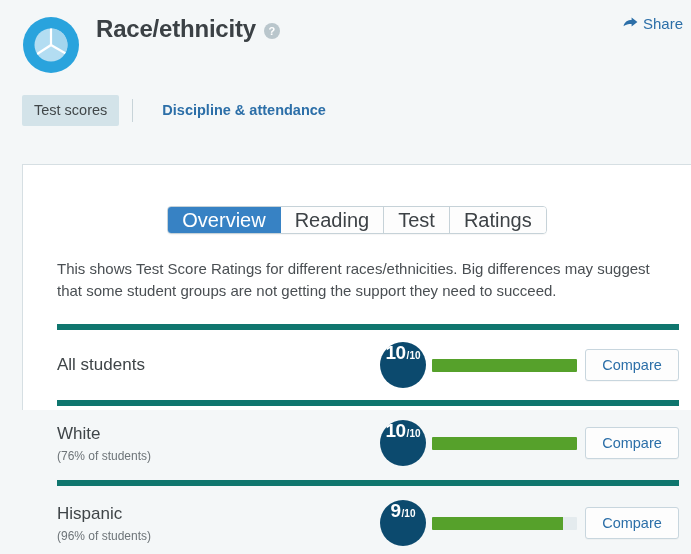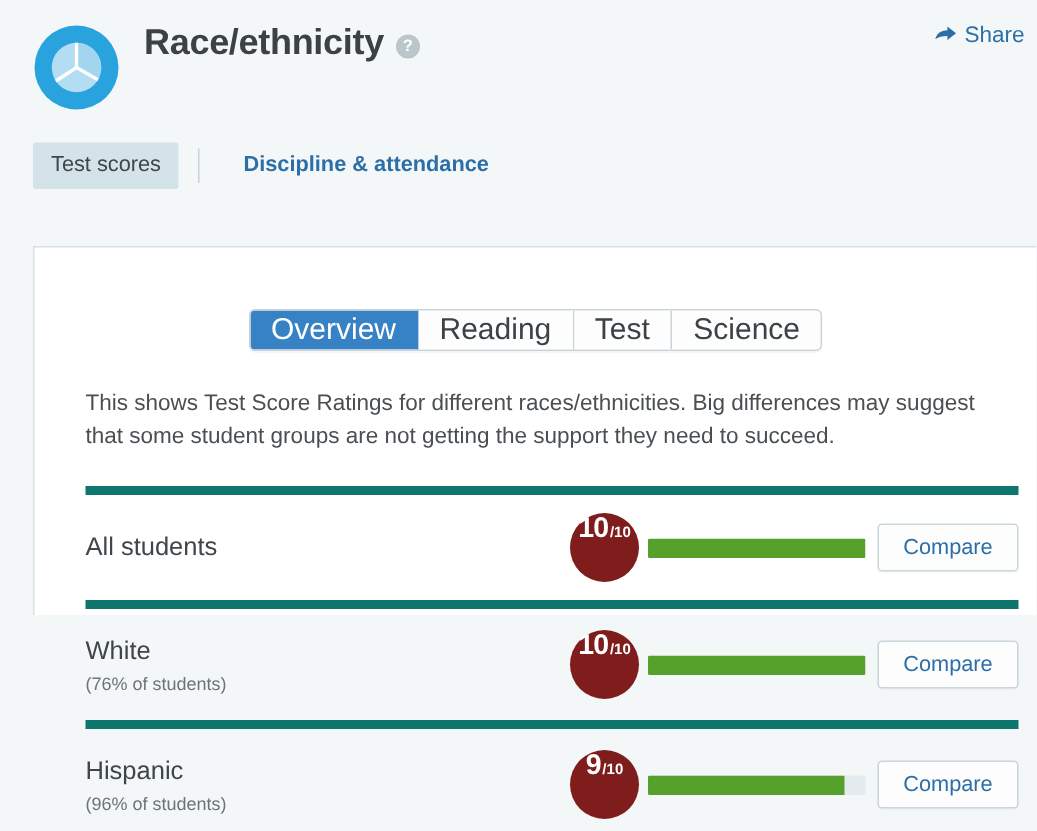--- a/index.html
+++ b/index.html
@@ -214,21 +214,21 @@
   .rating-wrap {
     flex: 0 0 auto;
     display: flex;
     align-items: center;
     margin-right: 8px;
   }
   .badge {
     width: 46px;
     height: 46px;
     border-radius: 50%;
-    background: #7f1d1d;
+    background: #0c4a6e;
     color: #ffffff;
     display: flex;
     align-items: baseline;
     justify-content: center;
     position: relative;
     z-index: 2;
   }
   .badge-num {
     font-size: 19px;
     font-weight: bold;
@@ -314,21 +314,21 @@
     <div class="maintab inactive">Discipline &amp; attendance</div>
   </div>
 
   <div class="card">
 
     <div class="pillrow">
       <div class="pillgroup">
         <div class="pill active">Overview</div>
         <div class="pill">Reading</div>
         <div class="pill">Test</div>
-        <div class="pill">Science</div>
+        <div class="pill">Ratings</div>
       </div>
     </div>
 
     <div class="desc">This shows Test Score Ratings for different races/ethnicities. Big differences may suggest that some student groups are not getting the support they need to succeed.</div>
 
     <div class="rows">
 
       <div class="row">
         <div class="rowlabel">
           <div class="rowname">All students</div>

